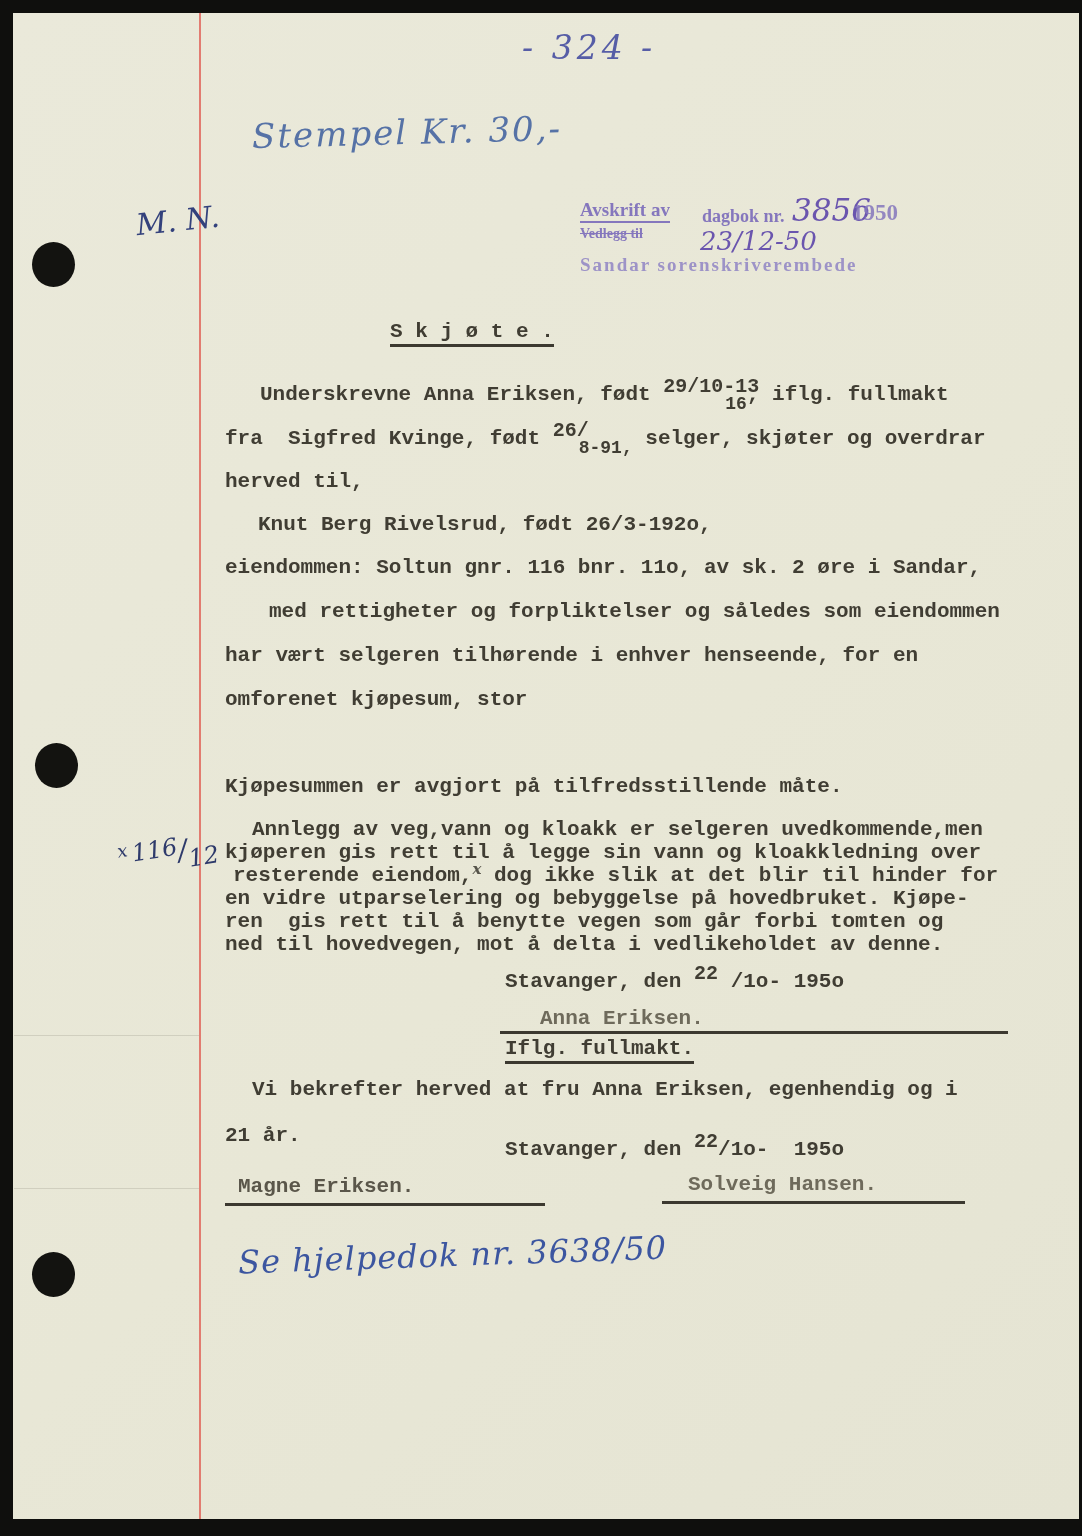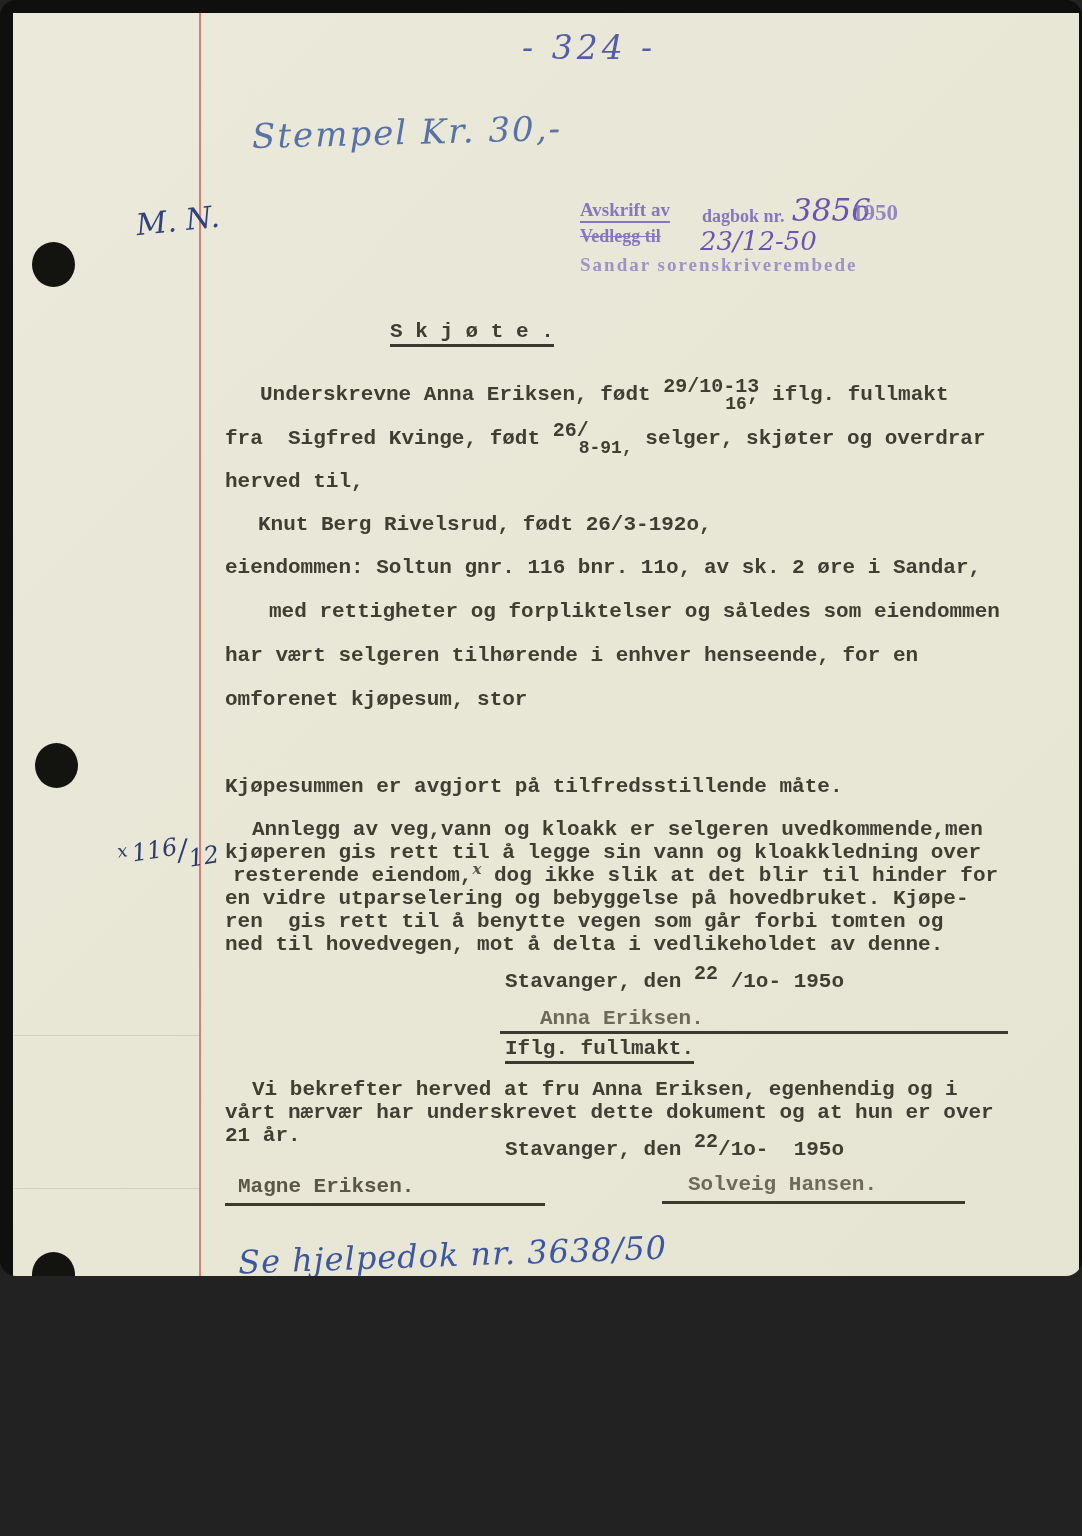--- a/index.html
+++ b/index.html
@@ -1,17 +1,17 @@
 <!DOCTYPE html>
 <html><head>
 <meta charset="utf-8">
 <style>
   html,body{margin:0;padding:0;background:#222;}
-  .scan{position:relative;width:1082px;height:1276px;background:#0f0f0d;overflow:hidden;
-        font-family:"Liberation Mono","DejaVu Sans Mono",monospace;border-radius:16px;}
+  .scan{position:relative;width:1082px;height:1536px;background:#0f0f0d;overflow:hidden;
+        font-family:"Liberation Mono","DejaVu Sans Mono",monospace;}
   .paper{position:absolute;left:13px;top:13px;width:1066px;height:1506px;
          background:linear-gradient(135deg,#eae9da 0%,#e8e7d6 55%,#e5e4d3 100%);}
   .redline{position:absolute;left:199px;top:13px;width:2px;height:1506px;background:#e0695e;opacity:.85;}
   .hole{position:absolute;width:43px;height:45px;border-radius:50%;background:#131310;}
   .faintline{position:absolute;height:1px;background:#c6c5b5;opacity:.7;}
 
   
   .typed{position:absolute;font-family:"Liberation Mono","DejaVu Sans Mono",monospace;
          font-weight:700;font-size:21px;color:#403d33;white-space:pre;letter-spacing:0px;}
   .typed.light{color:#6e6a5b;font-weight:600;}
@@ -60,21 +60,21 @@
 
   <div class="hand pagei" style="left:522px;top:28px;font-size:33px;">- 324 -</div>
   <div class="hand hw-blue" style="left:252px;top:112px;font-size:34px;transform:rotate(-1.5deg);letter-spacing:2px;">Stempel Kr. 30,-</div>
   <div class="hand initials" style="left:136px;top:203px;font-size:30px;transform:rotate(-6deg);">M. N.</div>
 
   <div>
     <span class="stamp under" style="left:580px;top:199px;font-size:19px;">Avskrift av</span>
     <span class="stamp" style="left:702px;top:206px;font-size:18px;">dagbok nr.</span>
     <span class="stamp-hand" style="left:792px;top:192px;font-size:31px;">3856</span>
     <span class="stamp" style="left:852px;top:200px;font-size:23px;opacity:.85;">1950</span>
-    <span class="stamp struck" style="left:580px;top:226px;font-size:18px;text-align:center;">Vedlegg til</span>
+    <span class="stamp struck" style="left:580px;top:226px;font-size:14px;text-align:center;">Vedlegg til</span>
     <span class="stamp-hand" style="left:700px;top:226px;font-size:26px;">23/12-50</span>
     <span class="stamp stamp-office" style="left:580px;top:254px;font-size:19px;">Sandar sorenskriverembede</span>
   </div>
 
   <div class="typed underl" style="left:390px;top:320px;">S k j ø t e .</div>
 
   <div class="typed" style="left:260px;top:383px;"><span>Underskrevne Anna Eriksen, født </span><span class="sup">29/10-13</span><span class="sub shiftl1">16</span><span>, iflg. fullmakt</span></div>
 
   <div class="typed" style="left:225px;top:427px;"><span>fra  Sigfred Kvinge, født </span><span class="sup">26/</span><span class="sub shiftl2">8-91,</span><span> selger, skjøter og overdrar</span></div>
 
@@ -92,21 +92,20 @@
   <div class="typed" style="left:225px;top:887px;">en vidre utparselering og bebyggelse på hovedbruket. Kjøpe-</div>
   <div class="typed" style="left:225px;top:910px;">ren  gis rett til å benytte vegen som går forbi tomten og</div>
   <div class="typed" style="left:225px;top:933px;">ned til hovedvegen, mot å delta i vedlikeholdet av denne.</div>
 
   <div class="typed" style="left:505px;top:970px;"><span>Stavanger, den </span><span class="sup">22</span><span> /1o- 195o</span></div>
   <div class="typed light" style="left:540px;top:1007px;">Anna Eriksen.</div>
   <div class="sigrule" style="left:500px;top:1031px;width:508px;"></div>
   <div class="typed underl" style="left:505px;top:1037px;">Iflg. fullmakt.</div>
 
   <div class="typed" style="left:252px;top:1078px;">Vi bekrefter herved at fru Anna Eriksen, egenhendig og i</div>
-  <div class="typed" style="left:225px;top:1101px;">vårt nærvær har underskrevet dette dokument og at hun er over</div>
   <div class="typed" style="left:225px;top:1124px;">21 år.</div>
   <div class="typed" style="left:505px;top:1138px;"><span>Stavanger, den </span><span class="sup">22</span><span>/1o-  195o</span></div>
 
   <div class="typed mid" style="left:238px;top:1175px;">Magne Eriksen.</div>
   <div class="typed light" style="left:688px;top:1173px;">Solveig Hansen.</div>
   <div class="sigrule" style="left:225px;top:1203px;width:320px;"></div>
   <div class="sigrule" style="left:662px;top:1201px;width:303px;"></div>
 
   <div class="hand marginnote" style="left:118px;top:836px;font-size:28px;transform:rotate(-9deg);"><span class="mn-mark">x</span><span class="mn-top">116</span><span>/</span><span class="mn-bot">12</span></div>
 

